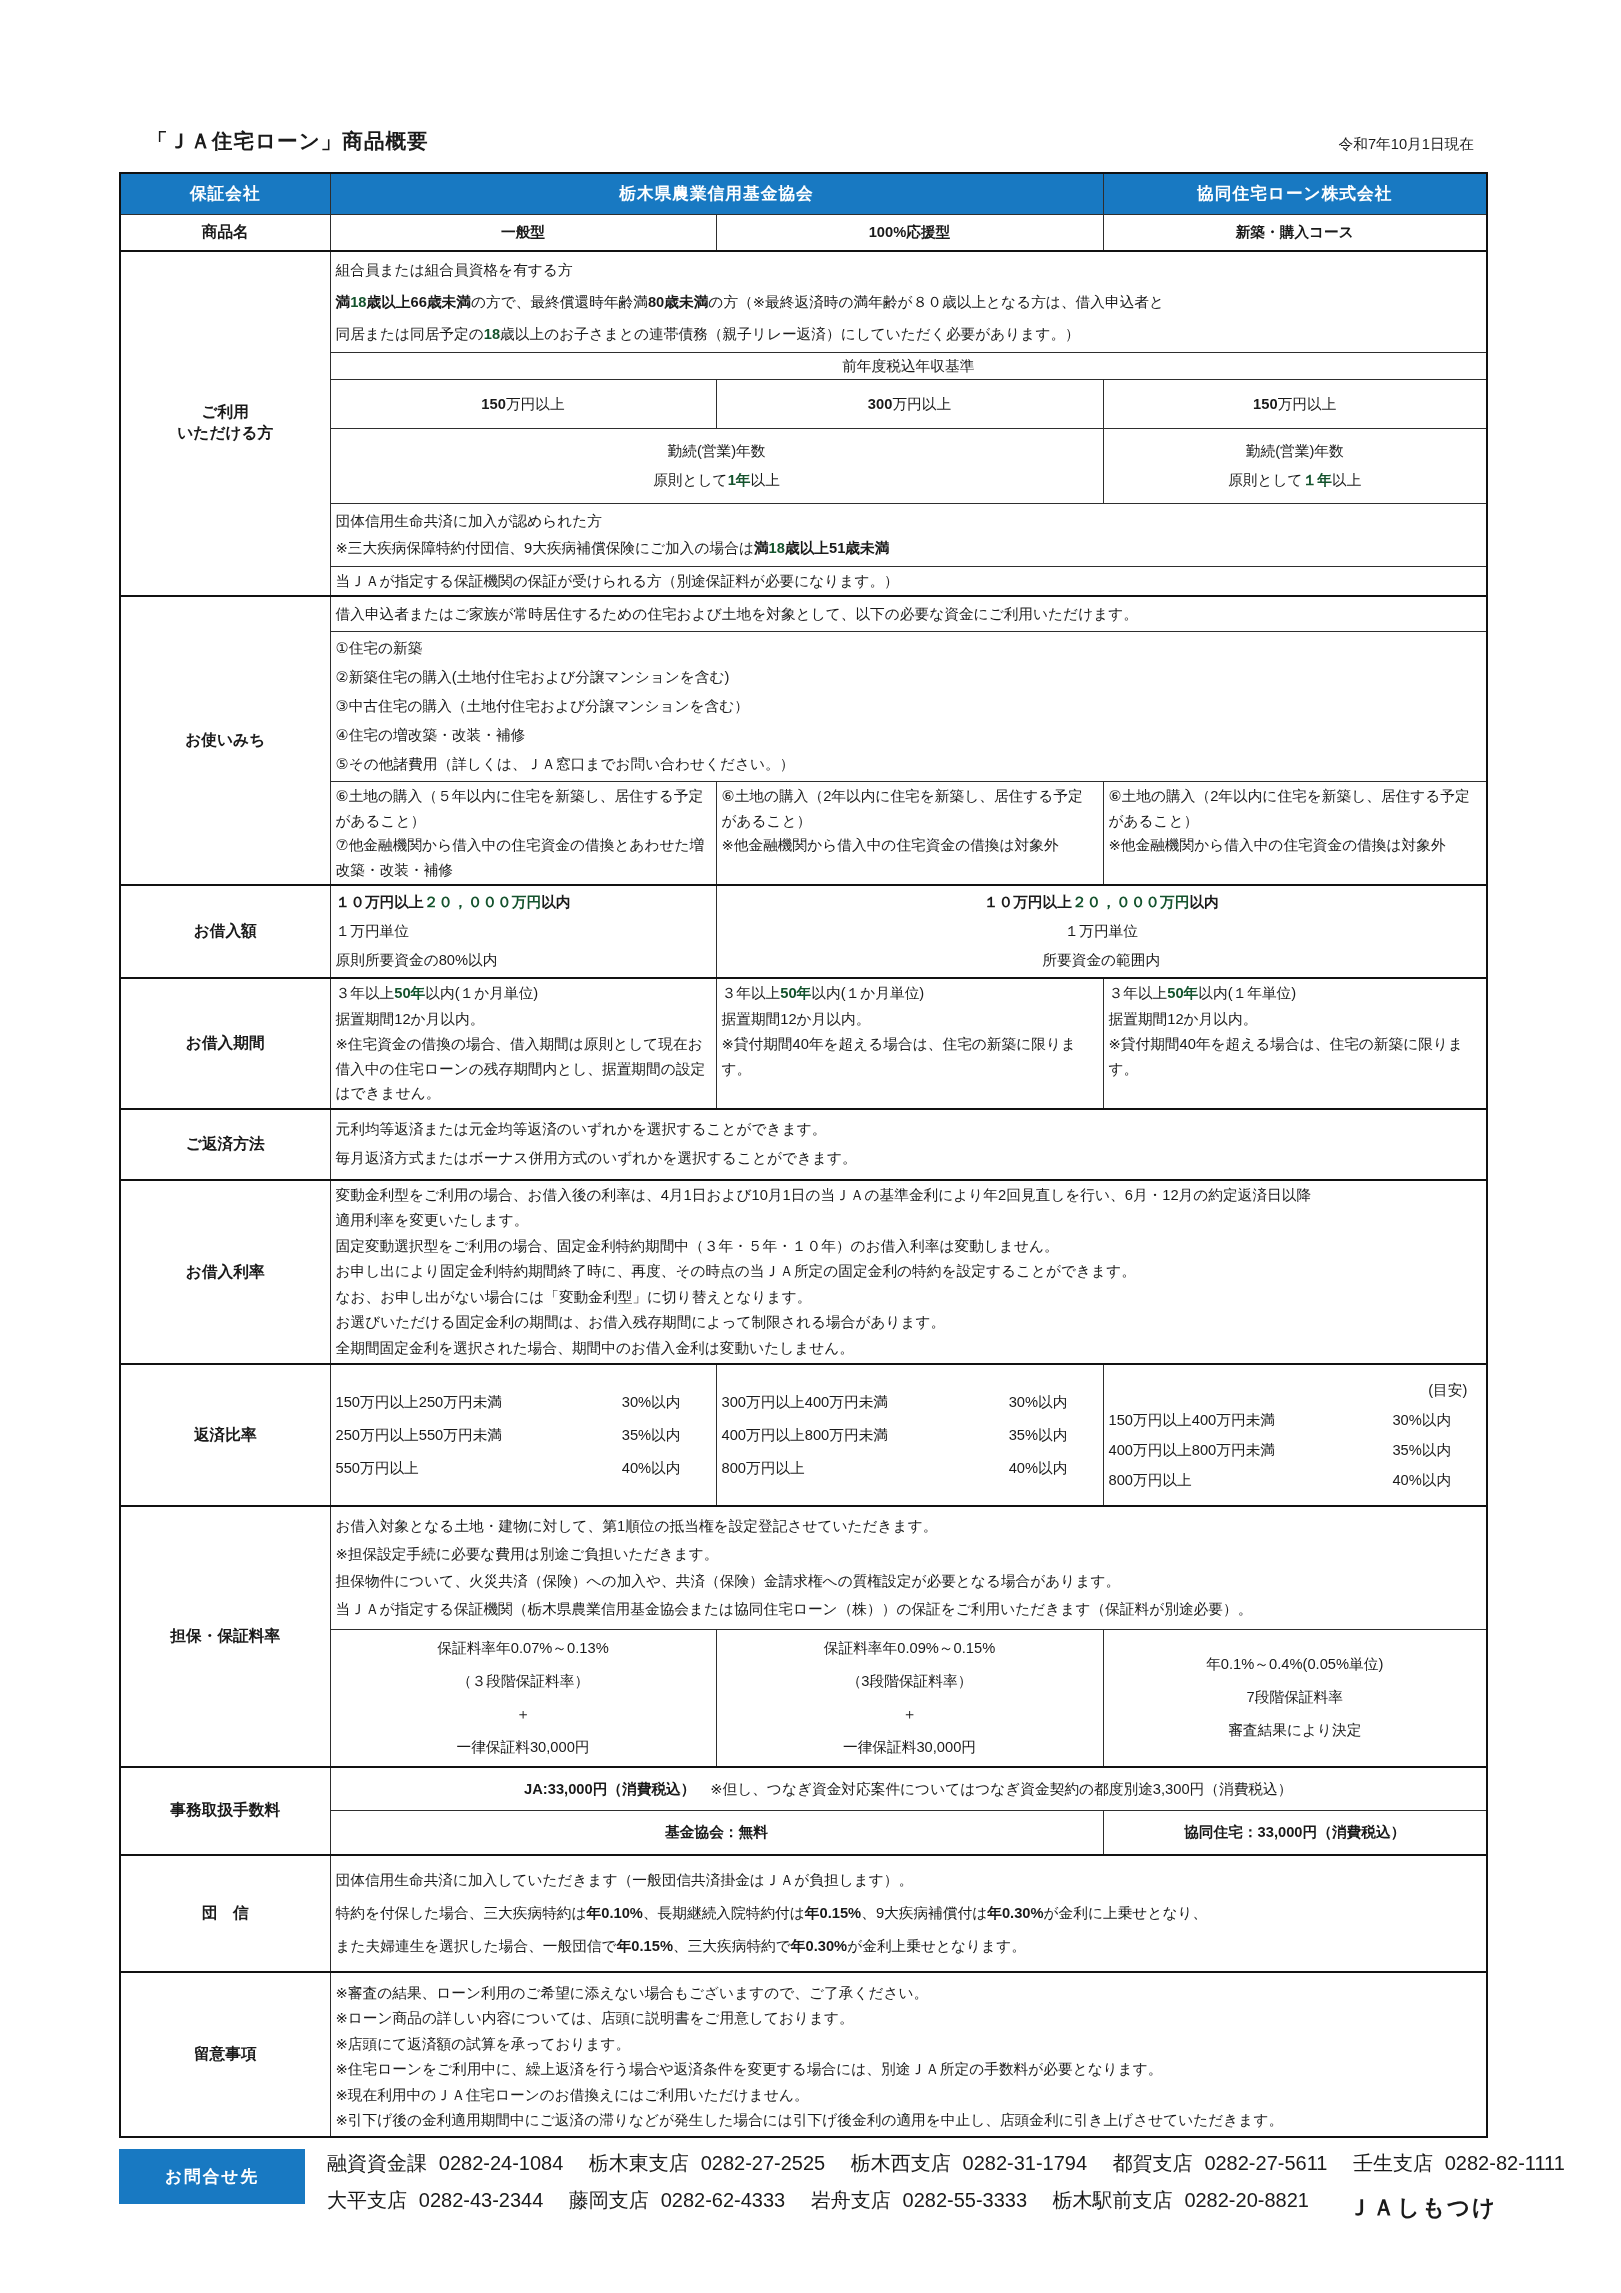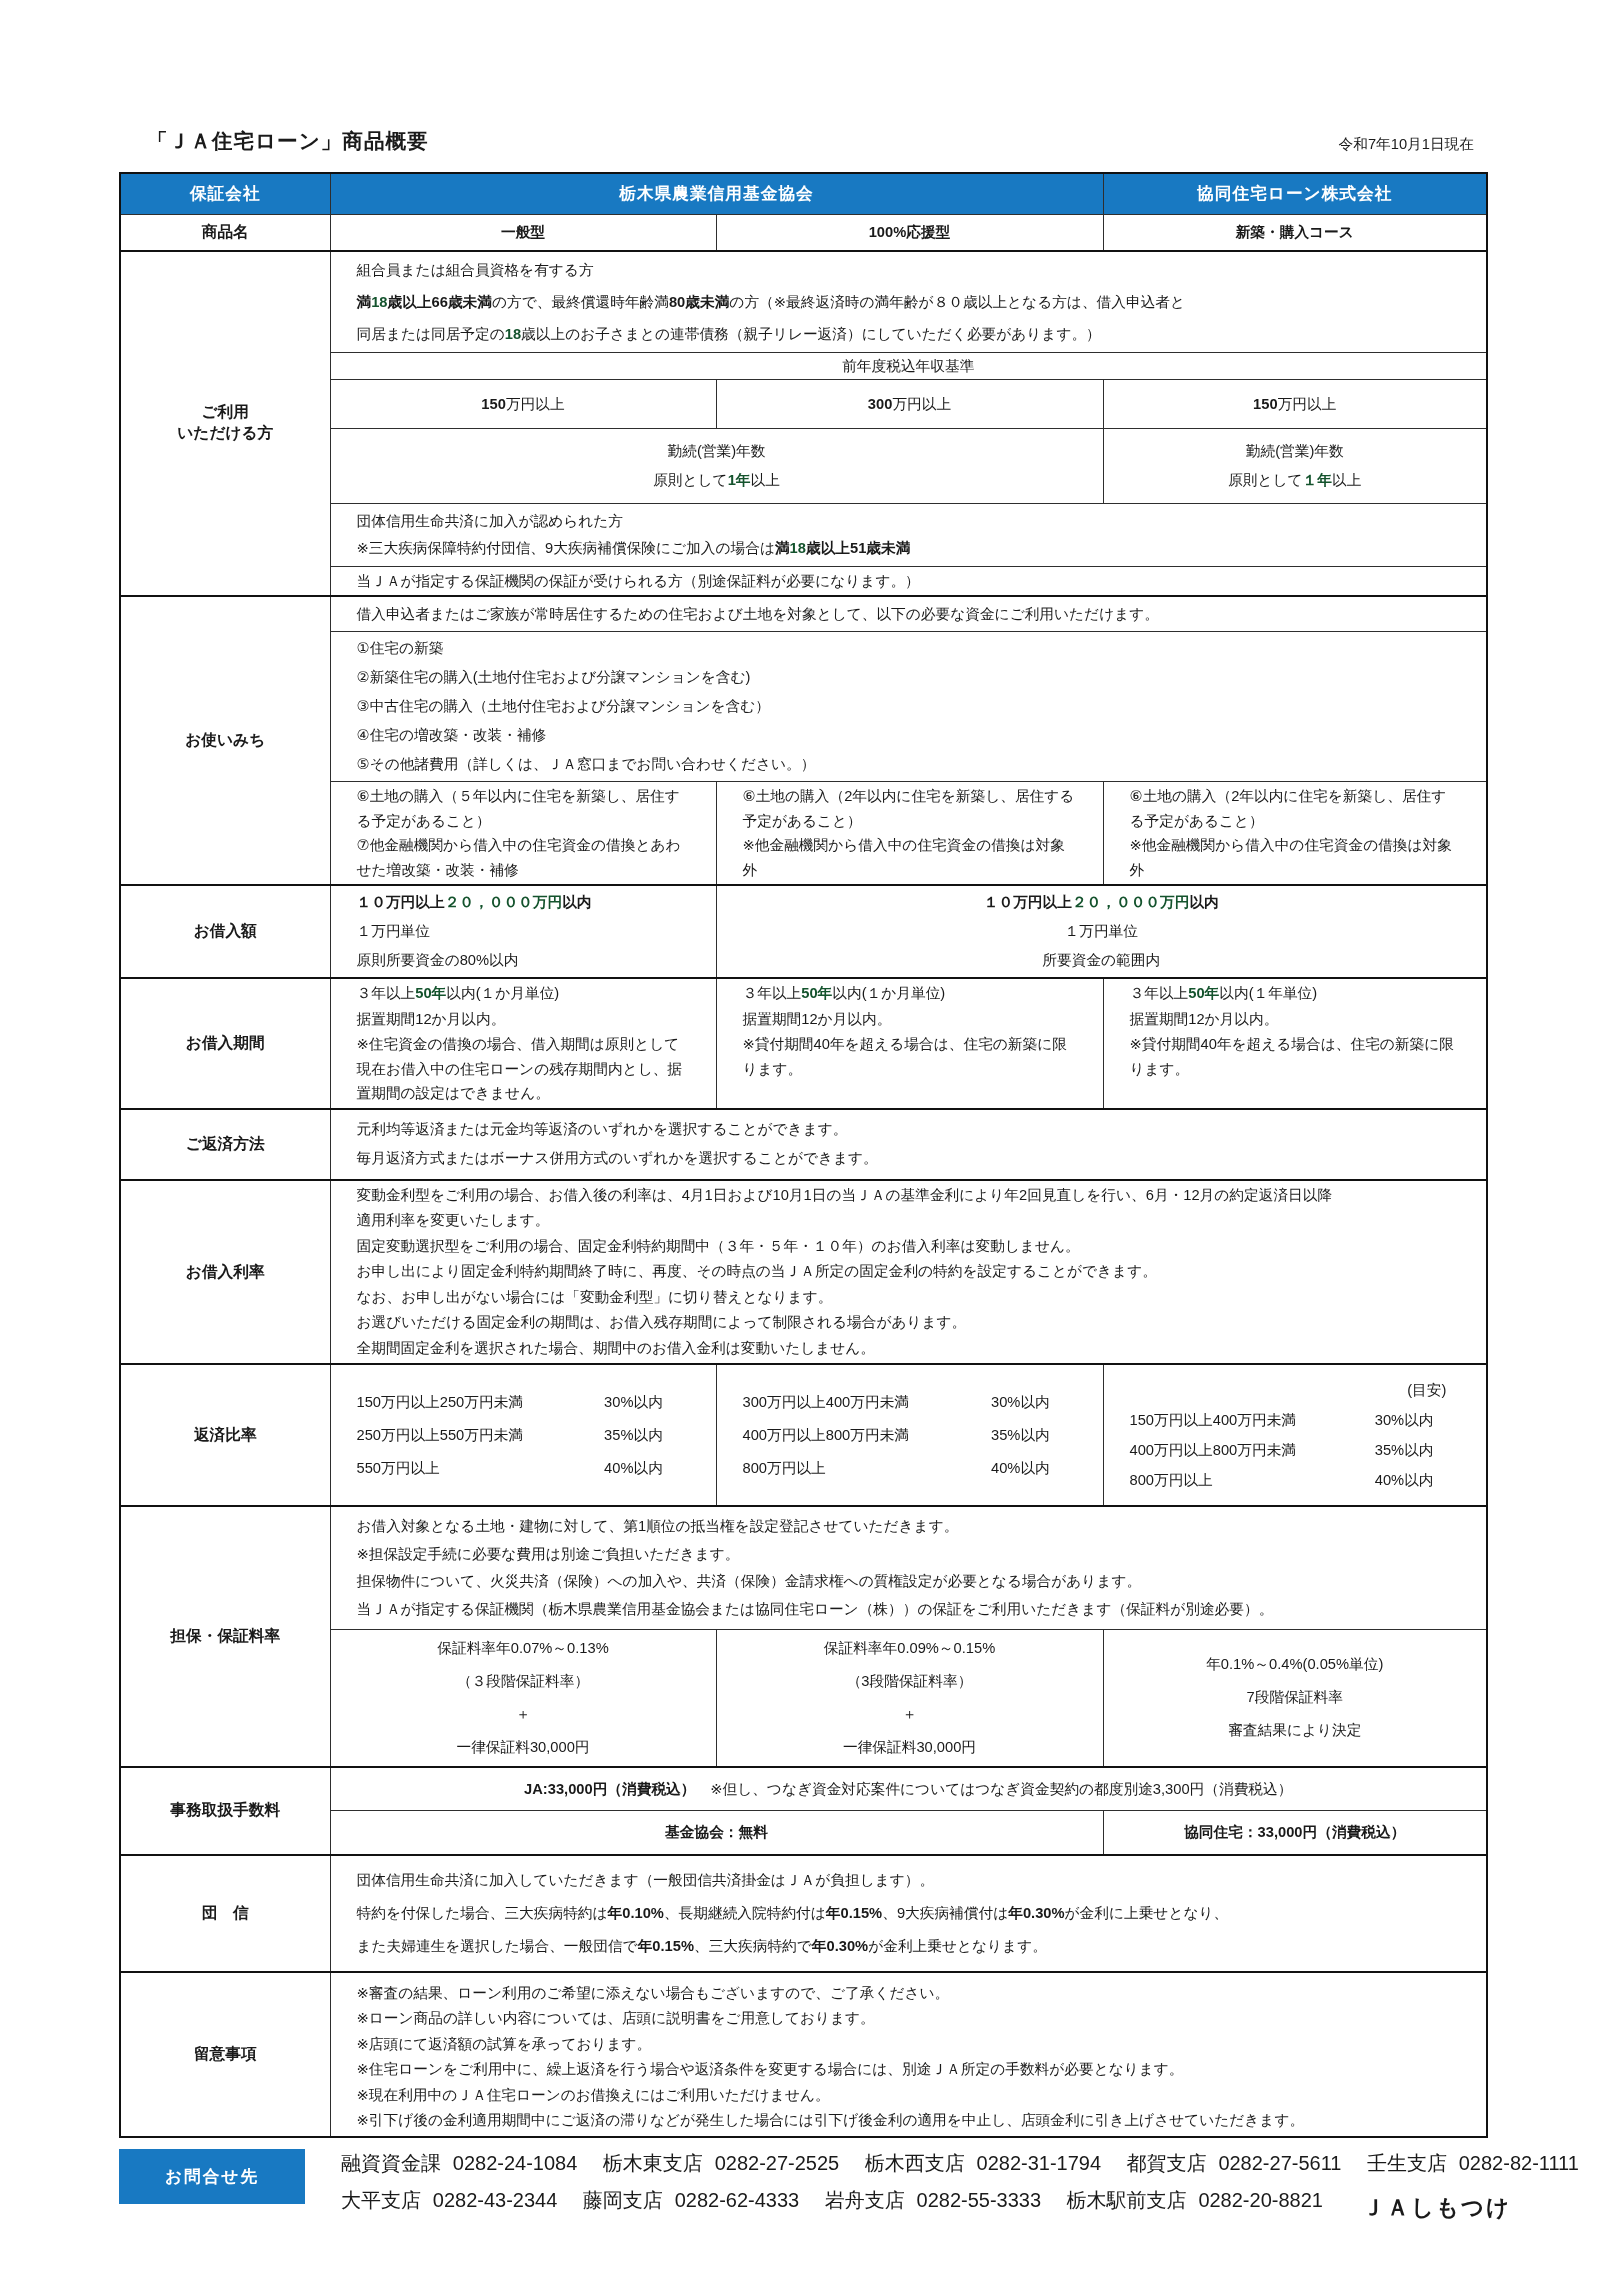--- a/index.html
+++ b/index.html
@@ -8,21 +8,21 @@
     font-family:"Liberation Sans","DejaVu Sans",sans-serif;color:#1a1a1a;
   }
   .abs{position:absolute;}
   #page-title{left:147px;top:127px;font-size:20.6px;font-weight:bold;letter-spacing:1px;}
   #doc-date{top:135px;right:147px;font-size:14.7px;}
   table.main{
     left:119px;top:172px;position:absolute;width:1367px;
     border-collapse:collapse;table-layout:fixed;
     border:2.9px solid #111;
   }
-  td{border:1px solid #2e2e2e;vertical-align:middle;font-size:14.7px;padding:2px 26px;overflow:hidden;}
+  td{border:1px solid #2e2e2e;vertical-align:middle;font-size:14.7px;padding:2px 5px;overflow:hidden;}
   tr.sec > td{border-top:2px solid #111;}
   td.lbl{
     text-align:center;font-weight:bold;font-size:15.7px;white-space:pre-line;
     padding:2px 3.9px;background:#fff;
   }
   td.blue{
     background:#1879c2;color:#ffffff;font-weight:bold;text-align:center;
     font-size:16.7px;letter-spacing:1px;
   }
   td.c{text-align:center;}
@@ -34,21 +34,21 @@
   .lh29 .line{line-height:29px;}
   .lh30 .line{line-height:29px;}
   .lh32 .line{line-height:32px;}
   .lh34 .line{line-height:33px;}
   .wrap{white-space:normal;line-height:24.5px;}
   .pairrow{display:flex;justify-content:space-between;line-height:33px;}
   .pairbox{width:92%;}
   .meyasu{text-align:right;line-height:29px;padding-right:13.7px;}
   .p3 .pairrow{line-height:30px;}
   
-  #contact{left:119px;top:2145px;width:1384px;position:absolute;padding-left:14px;}
+  #contact{left:119px;top:2145px;width:1384px;position:absolute;}
   #contact-btn{
     position:absolute;left:0;top:3.9px;width:186px;height:55px;background:#1879c2;
     color:#fff;font-weight:bold;font-size:16.7px;display:flex;align-items:center;justify-content:center;
     letter-spacing:2px;
   }
   #contact-lines{margin-left:208px;font-size:20px;}
   .contact-line{display:flex;gap:25.5px;line-height:37px;white-space:nowrap;}
   .contact-line .pair{display:flex;gap:11.8px;}
   #brand{position:absolute;right:5.9px;top:47px;font-size:22.5px;font-weight:bold;letter-spacing:2px;}
 </style>

